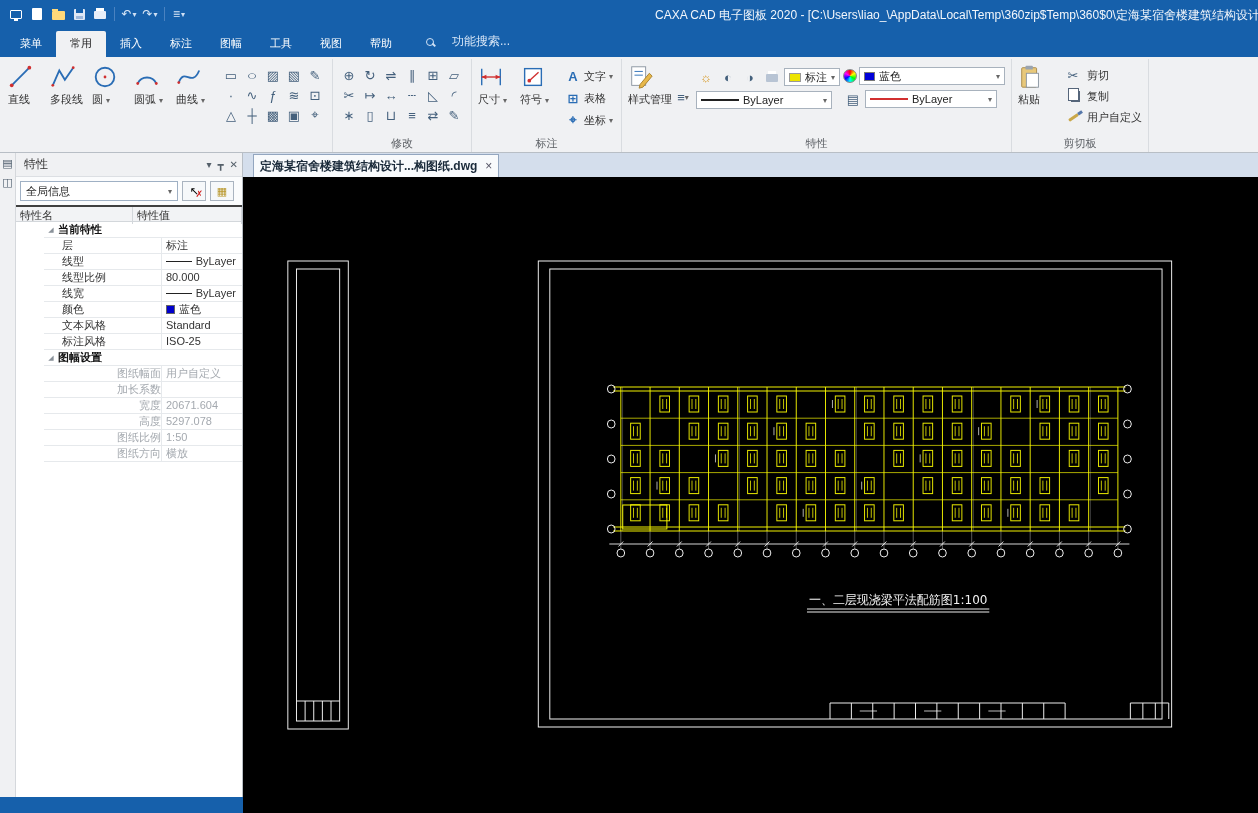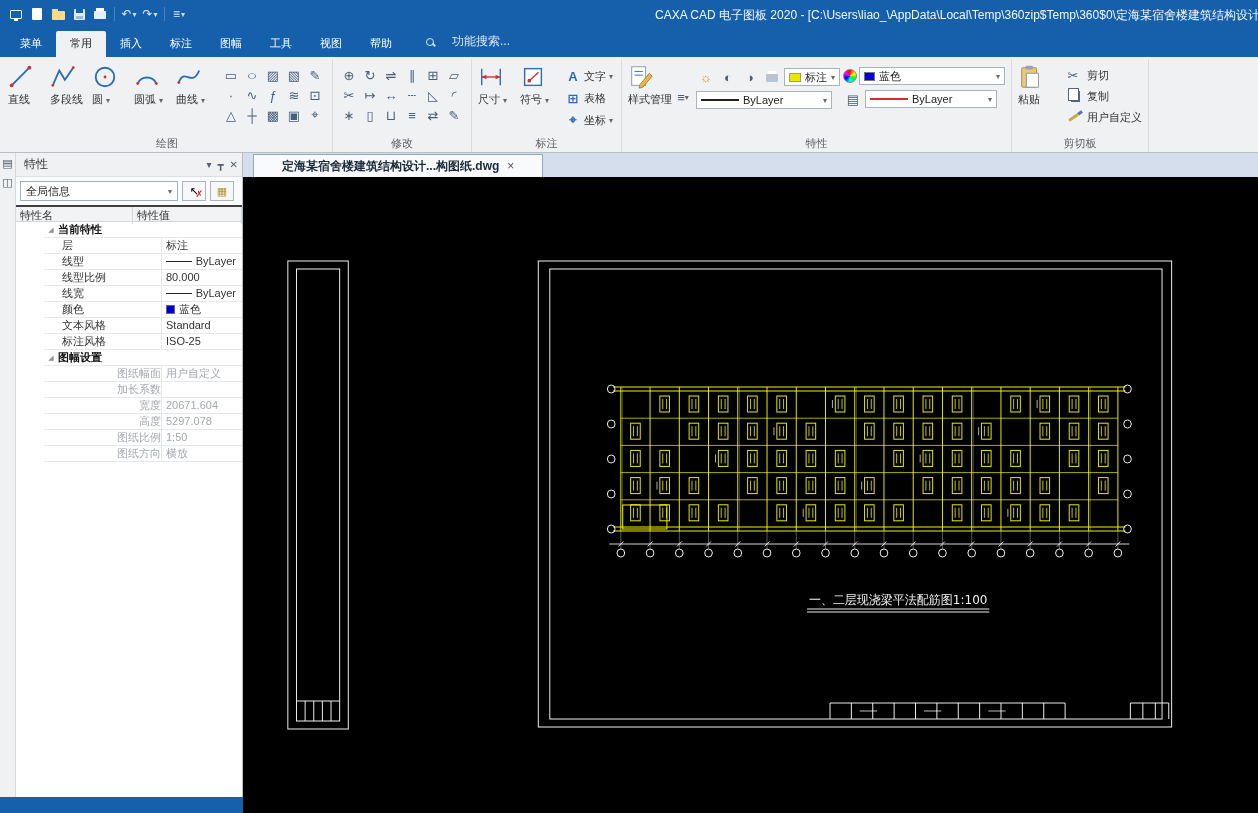--- a/index.html
+++ b/index.html
@@ -96,21 +96,21 @@
   .prow2.section { grid-template-columns:14px 1fr; font-weight:bold; color:#111; }
   .prow2.section .tri { font-size:7px; color:#8a929a; text-align:center; line-height:16px; }
   .prow2.section .pname { padding-left:0; }
   .prow2.disabled { color:#a4a9af;text-align:right; }
   .csw { width:9px; height:9px; display:inline-block; border:1px solid #666; }
   .lsw { width:34px; height:1px; background:#222; display:inline-block; }
 
   
   .canvas-col { flex:1; display:flex; flex-direction:column; min-width:0; }
   .doc-tabs { height:24px; background:#d4deec; display:flex; align-items:flex-end; padding-left:10px; flex:0 0 auto; }
-  .doc-tab { height:23px; display:flex; align-items:center; gap:8px; padding:0 28px; background:#f8fafc; border:1px solid #93a6bf; border-bottom:none; font-size:12px; font-weight:bold; color:#1a2a3a; white-space:nowrap; }
+  .doc-tab { height:23px; display:flex; align-items:center; gap:8px; padding:0 6px; background:#f8fafc; border:1px solid #93a6bf; border-bottom:none; font-size:12px; font-weight:bold; color:#1a2a3a; white-space:nowrap; }
   .doc-tab .close { font-weight:normal; color:#556; font-size:12px; }
   .canvas-wrap { flex:1; min-height:0; background:#000;padding-left:41px; }
   #cad-svg { width:100%; height:100%; display:block; background:#000; }
 </style>
 </head>
 <body>
 
 <div id="app">
 
   <div class="titlebar">
@@ -211,21 +211,20 @@
             <span class="sico">ƒ</span>
             <span class="sico">≋</span>
             <span class="sico">⊡</span>
             <span class="sico">△</span>
             <span class="sico">┼</span>
             <span class="sico">▩</span>
             <span class="sico">▣</span>
             <span class="sico">⌖</span>
           </div>
       </div>
-      <div class="rgroup-label">绘图</div>
     </div>
 
     <div class="rgroup">
       <div class="rgroup-body">
         <div class="sgrid cols6">
             <span class="sico">⊕</span>
             <span class="sico">↻</span>
             <span class="sico">⇌</span>
             <span class="sico">∥</span>
             <span class="sico">⊞</span>

